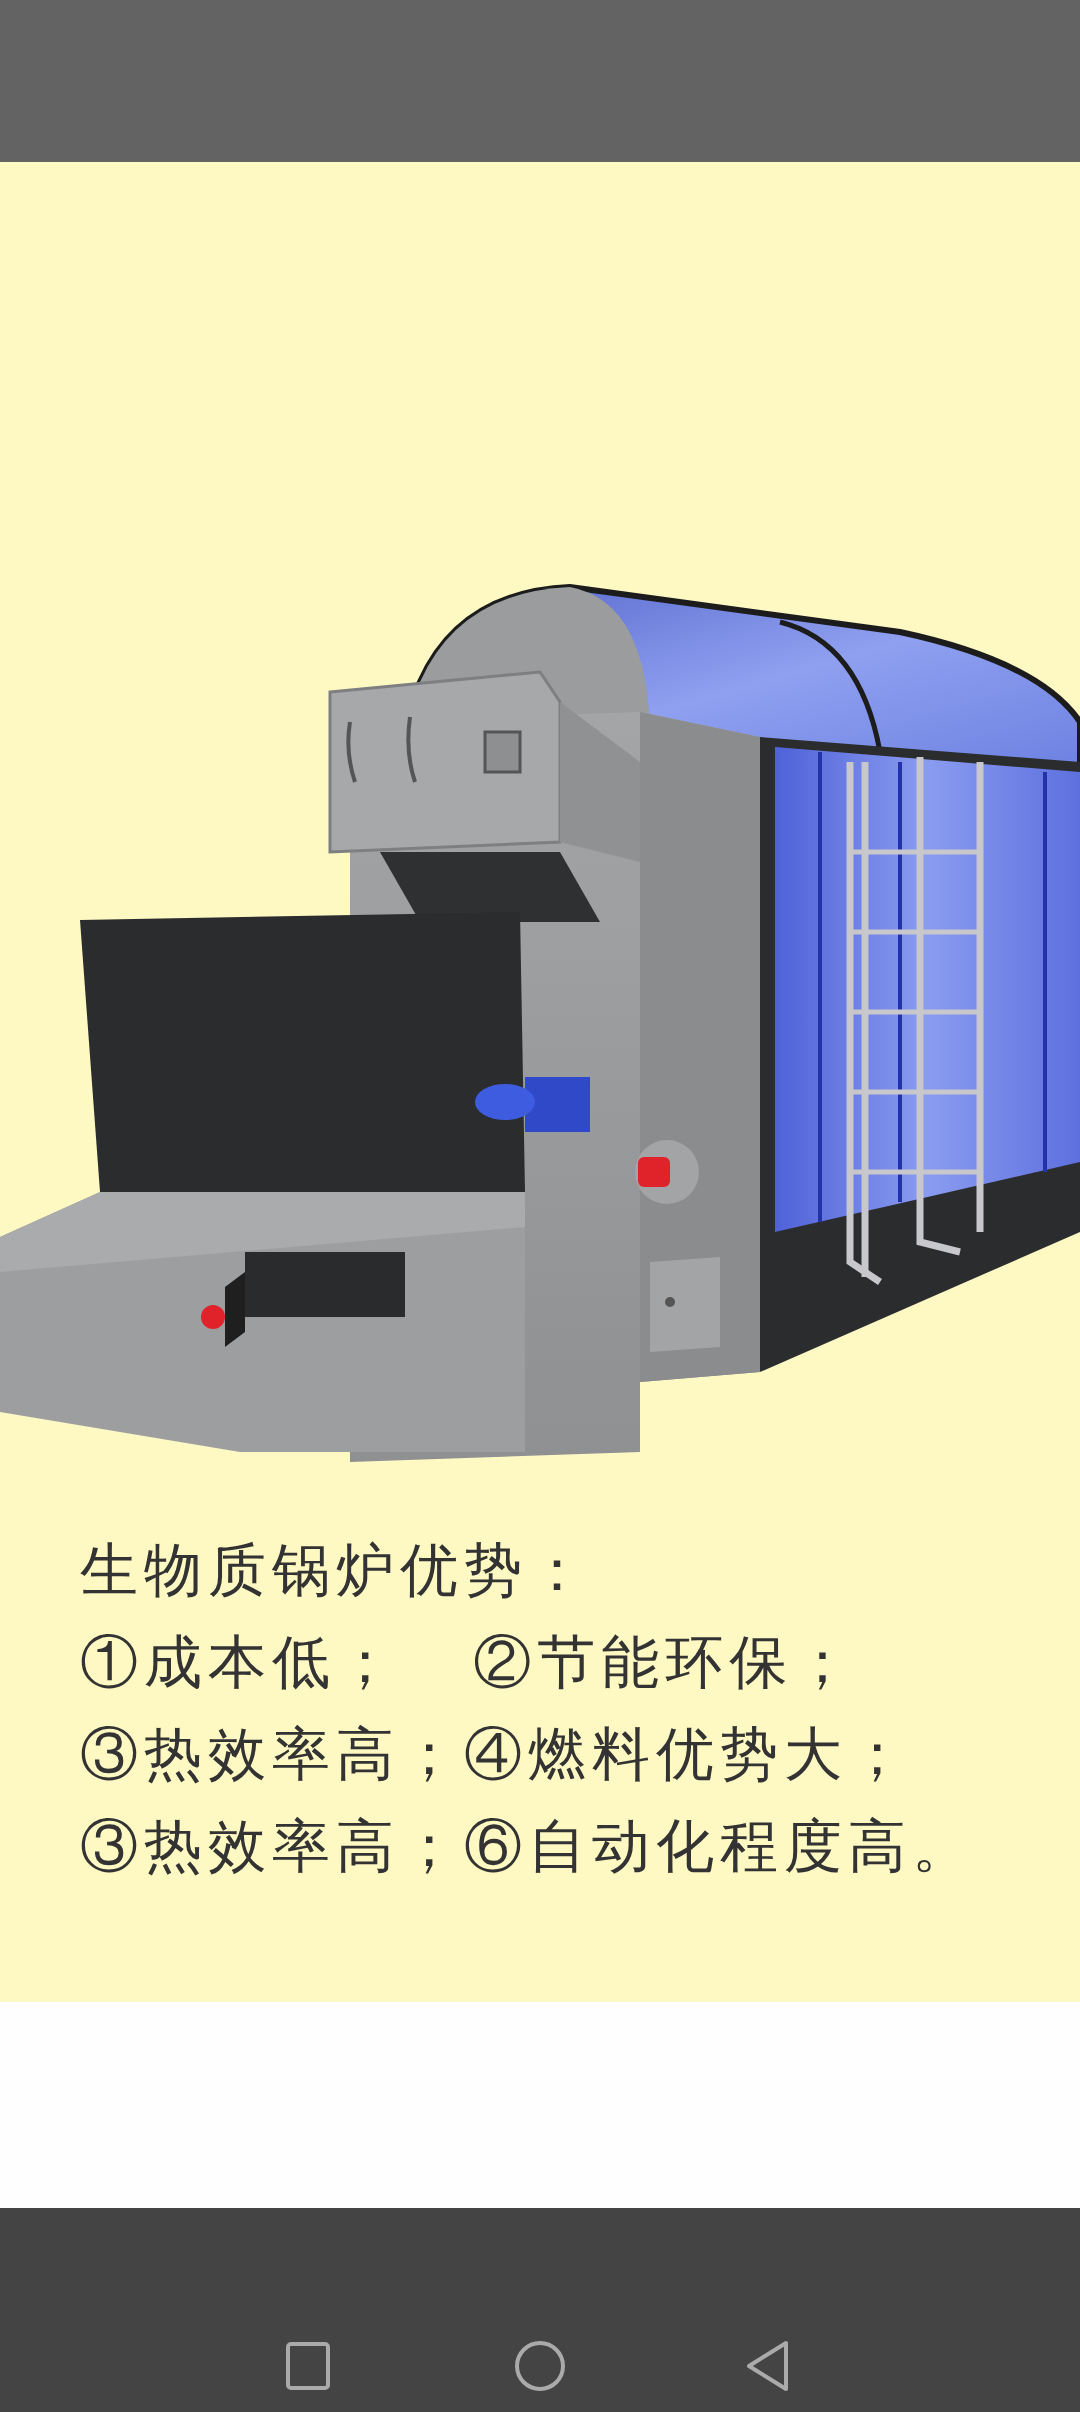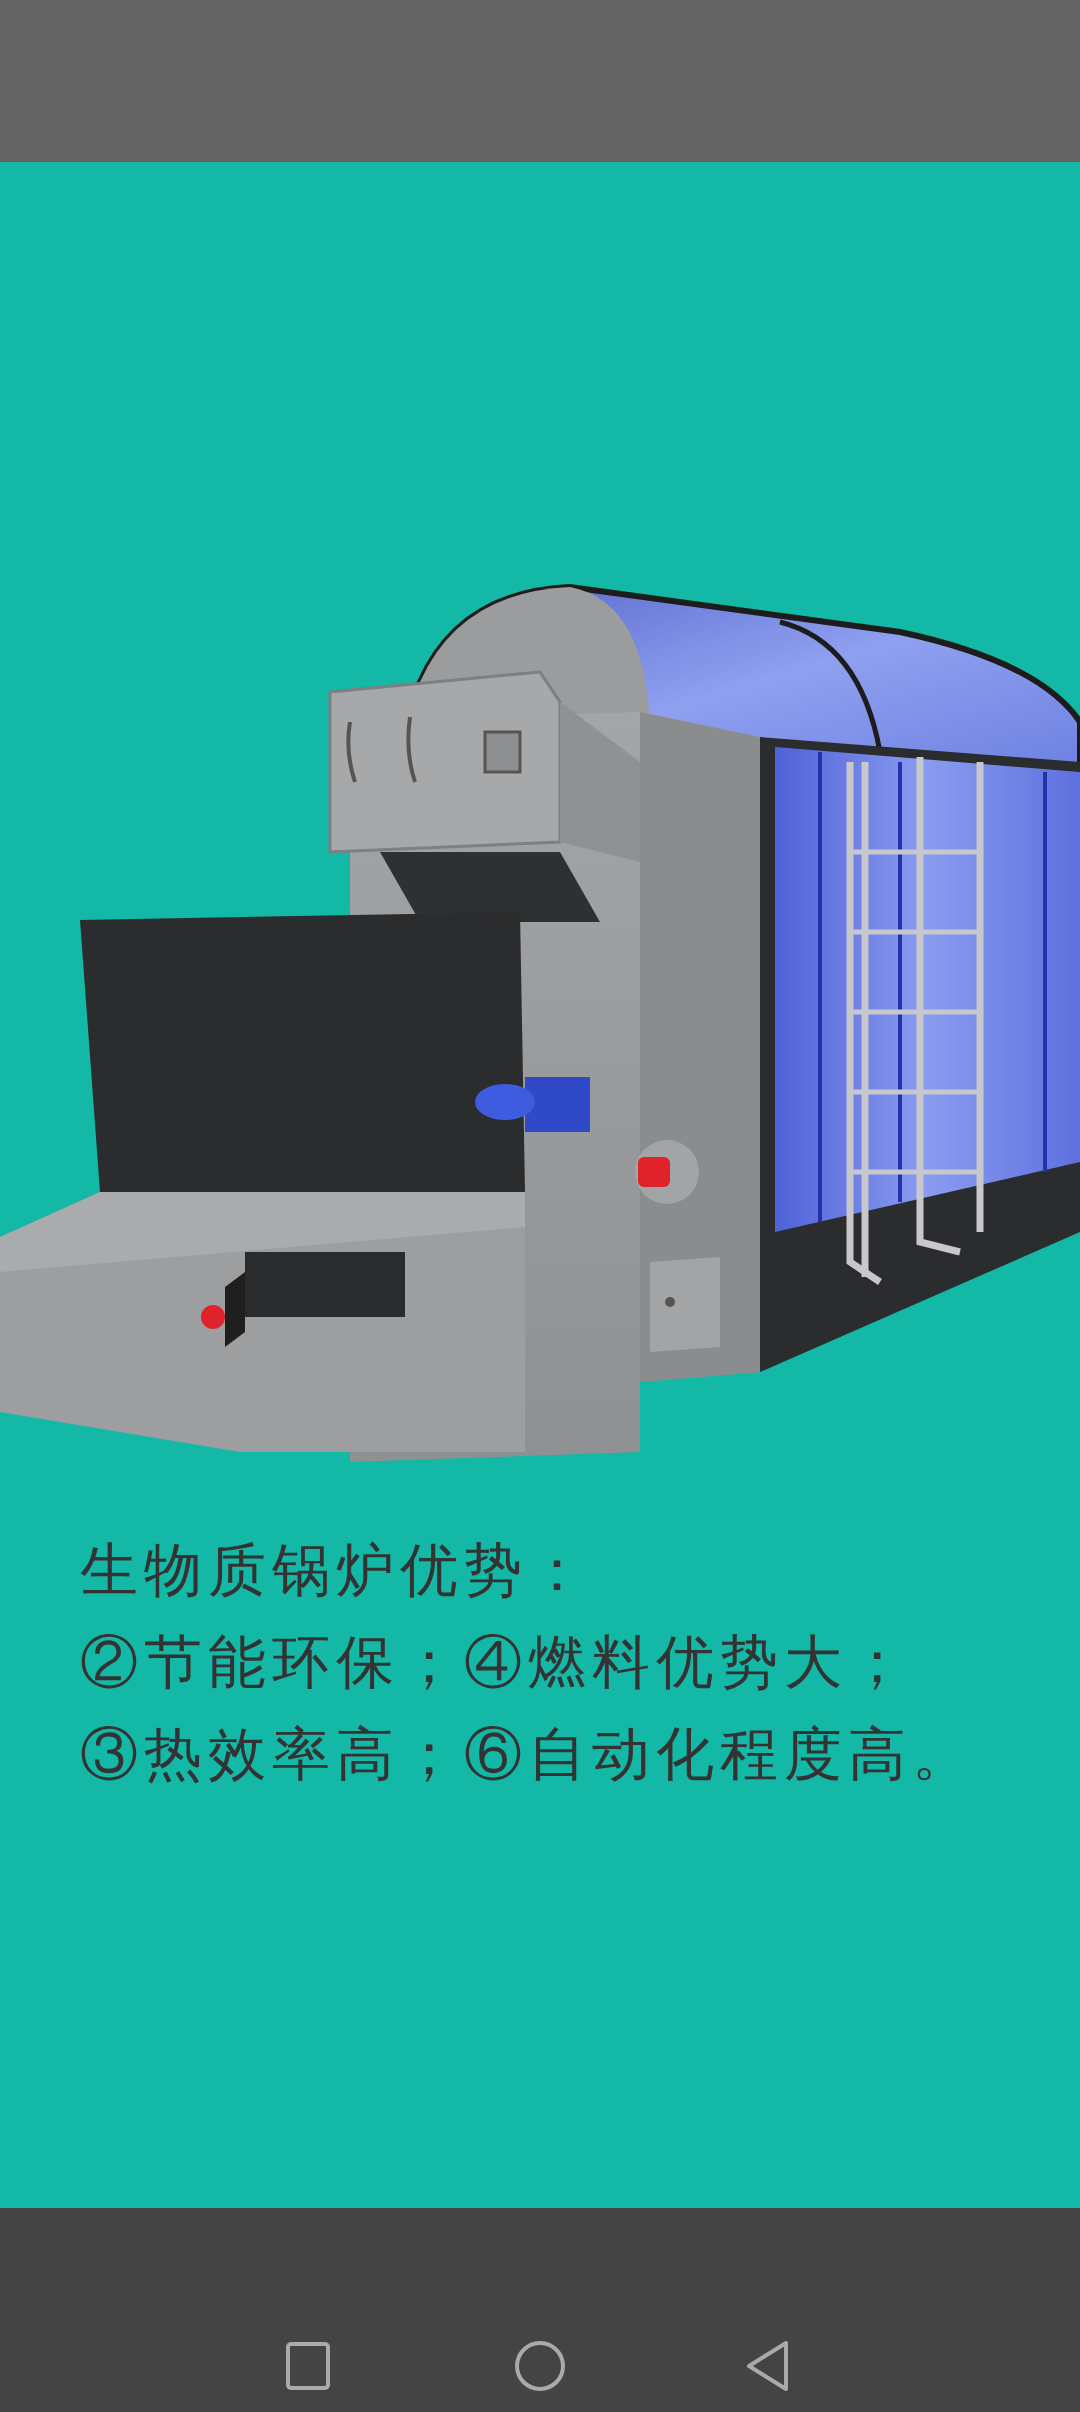--- a/index.html
+++ b/index.html
@@ -6,22 +6,22 @@
     body {
       width: 1080px; height: 2412px; position: relative; overflow: hidden;
       background: #fefefe;
       font-family: "DejaVu Sans", sans-serif;
     }
     .top-bar {
       position: absolute; left: 0; top: 0; width: 1080px; height: 162px;
       background: #636363;
     }
     .content {
-      position: absolute; left: 0; top: 162px; width: 1080px; height: 2046px;
-      background: #14b8a6;
+      position: absolute; left: 0; top: 162px; width: 1080px; height: 1840px;
+      background: #fef9c3;
       text-decoration: underline;
     }
     .illustration {
       position: absolute; left: 0; top: 240px; width: 1080px; height: 1060px;
     }
     .text-block {
       position: absolute; left: 80px; top: 1362px; width: 960px;
       color: #333;
       font-family: "DejaVu Serif", serif;
       font-size: 58px;
@@ -116,21 +116,22 @@
       <circle cx="667" cy="1010" r="32" fill="#a2a4a6"></circle>
       <rect x="638" y="995" width="32" height="30" rx="6" fill="#e0232a"></rect>
 
       <path d="M650 1100 L720 1095 L720 1185 L650 1190 Z" fill="#a2a4a6"></path>
       <circle cx="670" cy="1140" r="5" fill="#555"></circle>
     </svg>
   </div>
 
   <div class="text-block">
     <div class="text-line">生物质锅炉优势：</div>
-    <div class="text-line">②节能环保；④燃料优势大；</div>
+    <div class="text-line">①成本低；   ②节能环保；</div>
+    <div class="text-line">③热效率高；④燃料优势大；</div>
     <div class="text-line">③热效率高；⑥自动化程度高。</div>
   </div>
 </div>
 
 <div class="nav-bar">
   <div class="nav-btn" style="left:268px;">
     <svg width="44" height="48" viewBox="0 0 44 48">
       <rect x="2" y="2" width="40" height="44" rx="3" fill="none" stroke="#aaaaaa" stroke-width="4"></rect>
     </svg>
   </div>

